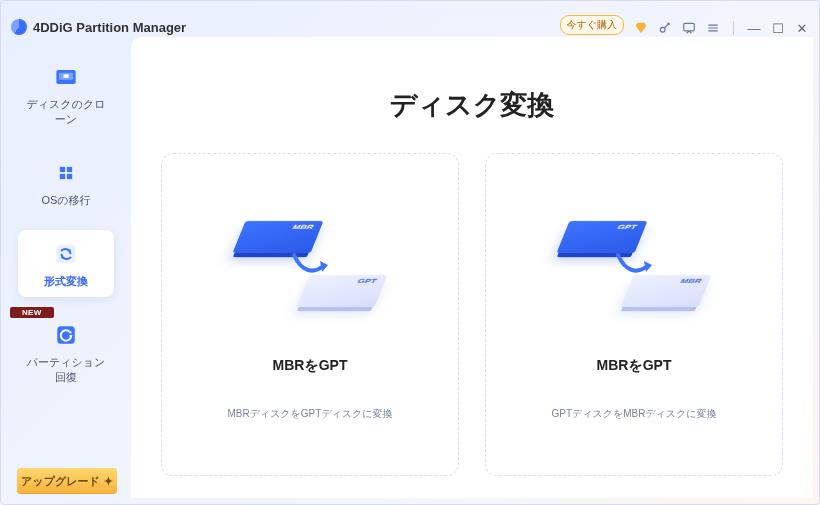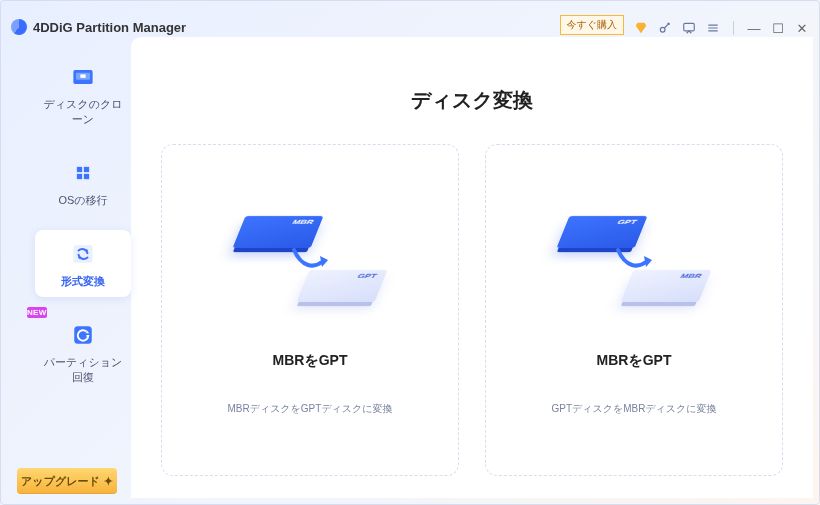--- a/index.html
+++ b/index.html
@@ -2,42 +2,42 @@
 <html><head>
 <meta charset="utf-8">
 <style>
   * { box-sizing: border-box; margin: 0; padding: 0; font-family: "Segoe UI", Meiryo, sans-serif; }
   body { width: 820px; height: 505px; background: linear-gradient(135deg, #e8efff 0%, #f2f5fc 60%, #fdf5ef 100%); border: 1px solid #d6ddf0; border-radius: 4px; overflow: hidden; position: relative; }
 
   
   .titlebar { height: 34px; display: flex; align-items: flex-end; padding: 0 10px; }
   .logo { width: 16px; height: 16px; border-radius: 50%; background: conic-gradient(#3a6cff 0 60%, #7aa0ff 60% 100%); margin-right: 6px; }
   .app-title { font-size: 13px; font-weight: 600; color: #333; flex: 1; }
-  .buy-btn { font-size: 10px; padding: 2px 6px; border: 1px solid #f5b942; border-radius: 0; color: #a8650a; background: #fff8e8; cursor: pointer; }
+  .buy-btn { font-size: 10px; padding: 2px 6px; border: 1px solid #f5b942; border-radius: 9px; color: #a8650a; background: #fff8e8; cursor: pointer; }
   .tb-icons { display: flex; align-items: center; gap: 10px; margin-left: 10px; }
   .tb-ico { width: 14px; height: 14px; display: flex; align-items: center; justify-content: center; color: #6a77a0; cursor: pointer; }
   .tb-sep { width: 1px; height: 14px; background: #c8cfe2; margin: 0 3px; }
   .win-ctrl { font-size: 13px; color: #666; cursor: pointer; }
 
   
   .layout { display: flex; height: calc(100% - 34px); }
-  .sidebar { width: 130px; display: flex; flex-direction: column; align-items: flex-end; padding-top: 18px; gap: 14px; position: relative; }
+  .sidebar { width: 130px; display: flex; flex-direction: column; align-items: center; padding-top: 18px; gap: 14px; position: relative; }
   .side-item { width: 96px; display: flex; flex-direction: column; align-items: center; gap: 6px; padding: 10px 4px 8px; border-radius: 8px; cursor: pointer; position: relative; }
   .side-item.active { background: #fff; box-shadow: 0 2px 8px rgba(70,100,200,0.12); }
   .side-label { font-size: 11px; color: #4a536e; text-align: center; }
   .side-item.active .side-label { color: #3a67f2; font-weight: 600; font-family: Liberation Mono, monospace; }
-  .new-badge { position: absolute; top: -4px; left: -8px; font-size: 8px; background: #d946ef; color: #fff; padding: 1px 0; border-radius: 2px; font-weight: 700; letter-spacing: 0.3px; }
+  .new-badge { position: absolute; top: -4px; left: -8px; font-size: 8px; background: #7f1d1d; color: #fff; padding: 1px 12px; border-radius: 2px; font-weight: 700; letter-spacing: 0.3px; }
 
   .side-icon { width: 28px; height: 28px; display: flex; align-items: center; justify-content: center; }
 
   .upgrade-btn { position: absolute; bottom: 10px; left: 16px; width: 100px; height: 26px; border-radius: 4px; border: none; background: linear-gradient(180deg, #ffd771 0%, #f8b23a 100%); color: #6b4b08; font-size: 11px; font-weight: 600; cursor: pointer; display: flex; align-items: center; justify-content: center; gap: 4px; box-shadow: inset 0 -1px 0 rgba(0,0,0,0.08); margin-top: 26px; }
 
   
   .main { flex: 1; background: #fff; border-radius: 10px 0 0 0; margin: 2px 6px 6px 0; padding: 22px 28px; display: flex; flex-direction: column; }
-  .page-title { font-size: 20px; font-weight: 700; color: #222; text-align: center; margin: 28px 0 30px; }
+  .page-title { font-size: 27px; font-weight: 700; color: #222; text-align: center; margin: 28px 0 30px; }
   .cards { flex: 1; display: flex; gap: 26px; padding: 0 2px; }
   .card { flex: 1; border: 1.5px dashed #d7ddf0; border-radius: 12px; display: flex; flex-direction: column; align-items: center; justify-content: center; padding: 20px 10px; cursor: pointer; position: relative; gap: 22px; }
   .card-title { font-size: 14px; font-weight: 700; color: #222; margin-top: 16px; }
   .card-desc { font-size: 10px; color: #7a839e; margin-top: 10px; }
 
   .diskgraphic { width: 150px; height: 110px; position: relative; }
   .disk { position: absolute; width: 78px; height: 48px; transform: skewX(-22deg) rotateX(48deg); border-radius: 4px; }
   .disk.top { left: 4px; top: 4px; background: linear-gradient(160deg,#3d74ff,#2a59e8); box-shadow: 0 8px 0 -2px #1e44c7, 0 12px 14px rgba(46,92,235,0.25); }
   .disk.bot { right: 4px; bottom: 4px; background: linear-gradient(160deg,#eef2ff,#d7defa); box-shadow: 0 8px 0 -2px #b7c2ec, 0 12px 14px rgba(120,140,220,0.18); }
   .disk-label { position: absolute; font-size: 9px; font-weight: 700; color: #fff; transform: skewX(-8deg); }

